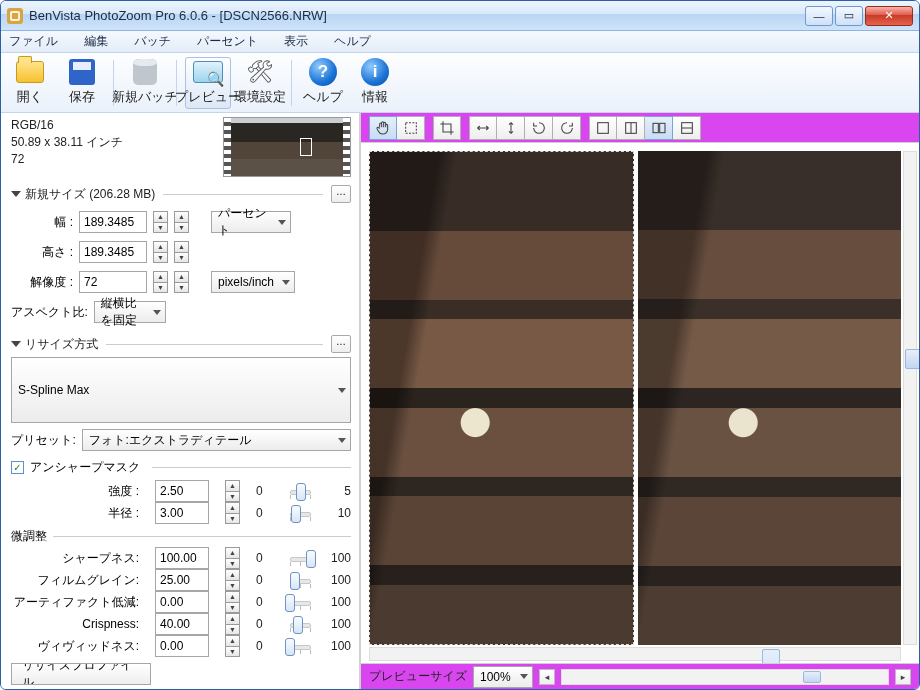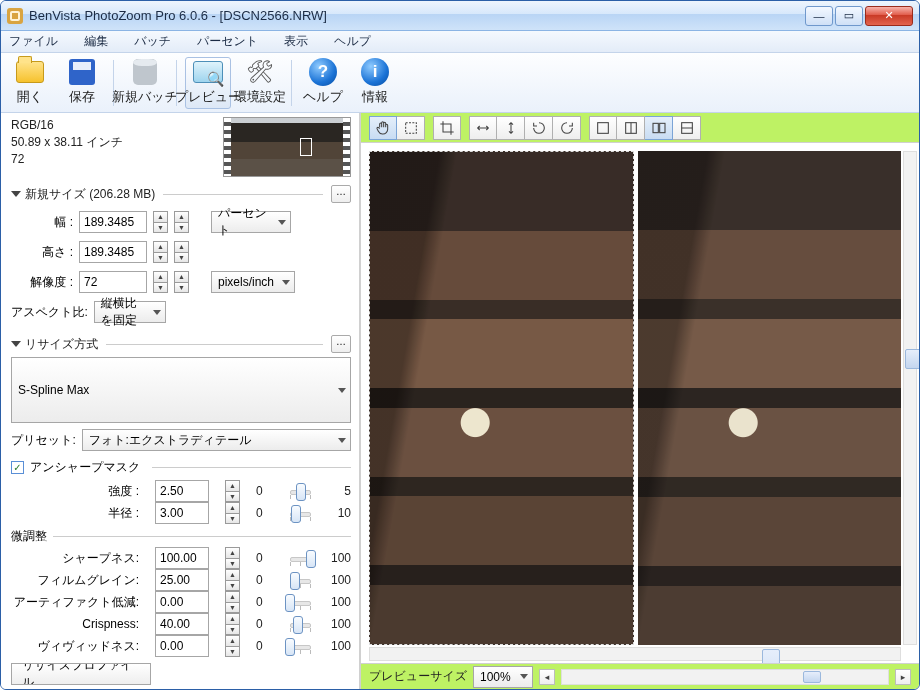--- a/index.html
+++ b/index.html
@@ -35,21 +35,21 @@
 .ico-db { width:24px; height:26px; background:#bfc6cd; border-radius:5px; position:relative; }
 .ico-db::before{content:'';position:absolute;top:0;left:0;right:0;height:7px;border-radius:10px/4px;background:#e5eaef;}
 .ico-preview { width:30px; height:22px; background:linear-gradient(#dff3fb,#9ed4ee); border:1px solid #4d8fb8; border-radius:3px; position:relative; }
 .ico-preview::after{content:'🔍';position:absolute;right:-3px;bottom:-5px;font-size:14px;}
 .ico-pref { font-size:24px; color:#555; }
 .ico-blue { width:28px; height:28px; border-radius:50%; background:radial-gradient(circle at 35% 30%, #8fcbff, #1b73d6 60%, #074a9e); display:flex;align-items:center;justify-content:center;color:#fff;font-weight:bold;font-size:17px;}
 
 
 .main { flex:1; display:flex; overflow:hidden; }
 .leftpanel { width:360px; border-right:2px solid #d0d0d0; background:#fff; padding:4px 8px 4px 10px; display:flex; flex-direction:column; overflow:hidden; position:relative; }
-.rightpanel { flex:1; background:#bef264; display:flex; flex-direction:column; overflow:hidden; position:relative; }
+.rightpanel { flex:1; background:#d946ef; display:flex; flex-direction:column; overflow:hidden; position:relative; }
 
 .splitter-grip { position:absolute; right:-6px; top:50%; width:6px; height:36px; background:#e8e8e8; border:1px solid #bbb; border-left:none; }
 .splitter-grip::before{content:'';position:absolute;left:1px;top:4px;bottom:4px;width:2px;background:repeating-linear-gradient(#888 0 2px, transparent 2px 4px);}
 
 
 .inforow { display:flex; }
 .meta { flex:1; font-size:12px; line-height:17px; color:#222; }
 .thumb { width:128px; height:60px; border:1px solid #999; background:#333; position:relative; overflow:hidden; }
 .thumb-strip { position:absolute; top:0; bottom:0; width:7px; background:repeating-linear-gradient(#fff 0 4px,#555 4px 8px); }
 .thumb-strip.left{left:0;} .thumb-strip.right{right:0;}

